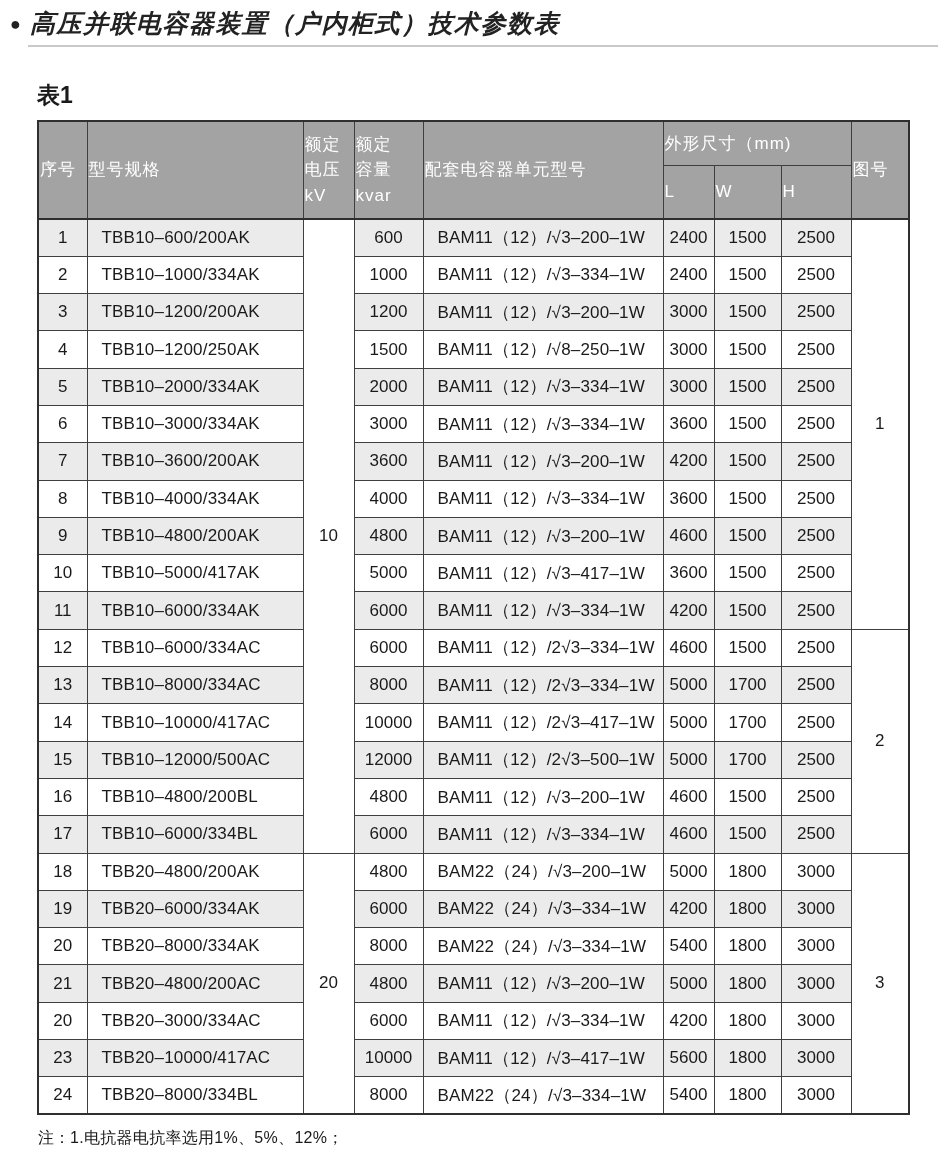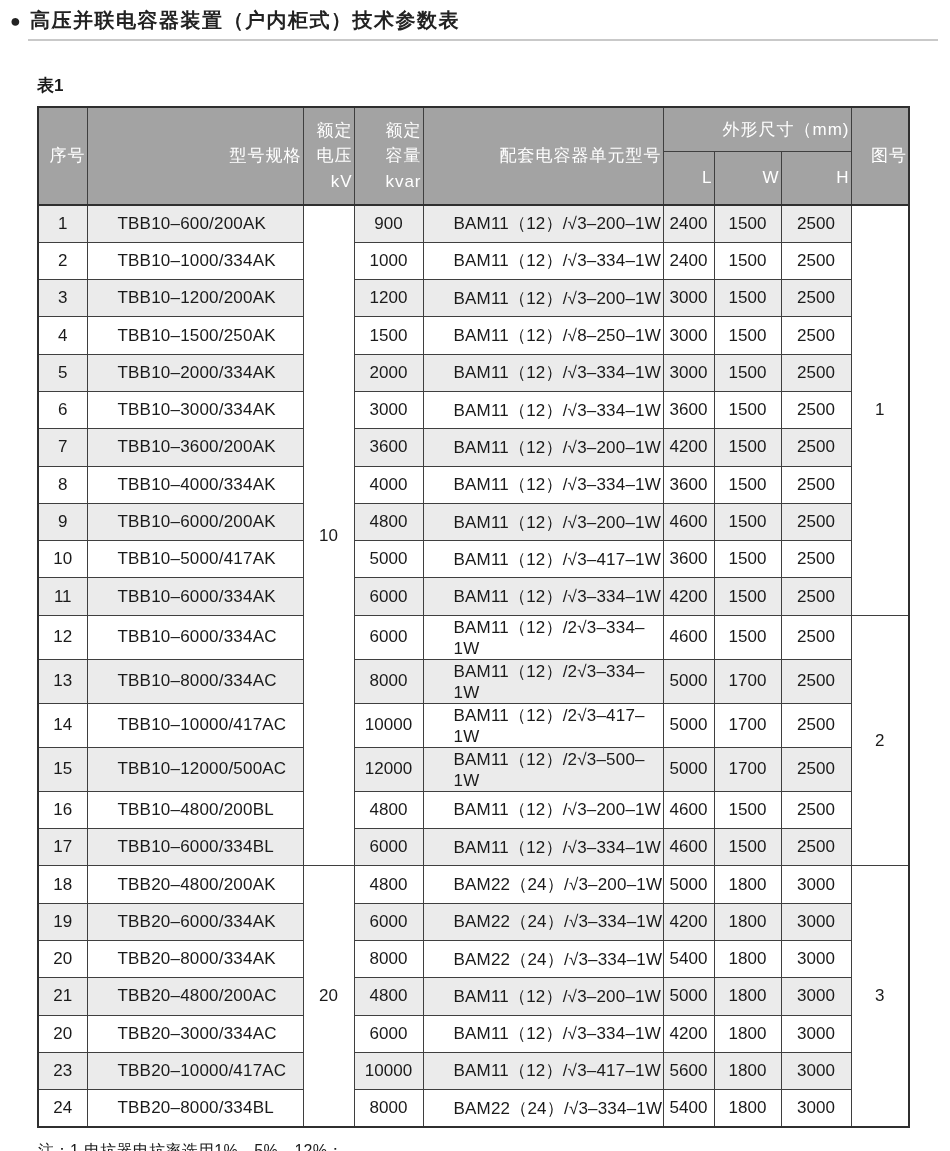--- a/index.html
+++ b/index.html
@@ -19,59 +19,59 @@
     font-family:"Liberation Sans","DejaVu Sans",sans-serif;
     color:var(--text);
     overflow:hidden;
   }
   .title-row{
     display:flex;align-items:center;gap:9px;
     padding:7px 10px 0 10px;
   }
   .bullet{font-size:18px;line-height:1;color:#222;}
   .page-title{
-    font-size:20px;font-weight:bold;margin:0;
-    letter-spacing:1.5px;color:#222;
+    font-size:25px;font-weight:bold;margin:0;
+    letter-spacing:1.5px;color:#222;font-style:italic;
   }
   .rule{height:2px;background:var(--rule);margin:5px 12px 0 28px;}
   .table-label{
     margin:33px 0 9px 37px;
-    font-size:17px;font-weight:bold;
+    font-size:23px;font-weight:bold;
   }
   table.tech{
     border-collapse:collapse;
     table-layout:fixed;
     margin-left:37px;
     width:871px;
     border:2px solid var(--outer-col);
   }
   table.tech th,table.tech td{
     border:1px solid var(--border-col);
     overflow:hidden;
   }
   thead th{
     background:var(--header-bg);
     color:var(--header-text);
     font-size:17px;font-weight:normal;
-    text-align:right;vertical-align:middle;
+    text-align:left;vertical-align:middle;
     white-space:pre-line;line-height:1.5;
     letter-spacing:1px;
   }
   thead{border-bottom:2px solid var(--outer-col);}
   thead tr.tier1{height:44px;}
   thead tr.tier2{height:54px;}
   tbody tr{height:37.3px;}
   tbody td{
     font-size:17px;
     text-align:center;vertical-align:middle;
     background:#ffffff;
     padding:0;
   }
   tbody tr.odd td{background:var(--stripe);}
-  tbody td.model,tbody td.unit{text-align:left;padding-left:30px;letter-spacing:0.2px;}
+  tbody td.model,tbody td.unit{text-align:left;padding-left:14px;letter-spacing:0.2px;}
   tbody td.merged{background:#ffffff !important;}
   .notes{
     display:flex;
     margin:9px 0 0 38px;
     font-size:16px;line-height:1.78;
   }
   .notes .note-label{white-space:nowrap;}
   .notes .note-items div{letter-spacing:0.3px;}
 </style>
 </head>
@@ -115,21 +115,21 @@
       <th>L</th>
       <th>W</th>
       <th>H</th>
     </tr>
   </thead>
   <tbody id="table-body">
       <tr class="odd">
         <td class="no">1</td>
         <td class="model">TBB10–600/200AK</td>
         <td class="voltage merged" rowspan="17">10</td>
-        <td class="capacity">900</td>
+        <td class="capacity">600</td>
         <td class="unit">BAM11（12）/√3–200–1W</td>
         <td class="dim-l">2400</td>
         <td class="dim-w">1500</td>
         <td class="dim-h">2500</td>
         <td class="figure merged" rowspan="11">1</td>
       </tr>
       <tr>
         <td class="no">2</td>
         <td class="model">TBB10–1000/334AK</td>
         <td class="capacity">1000</td>
@@ -142,21 +142,21 @@
         <td class="no">3</td>
         <td class="model">TBB10–1200/200AK</td>
         <td class="capacity">1200</td>
         <td class="unit">BAM11（12）/√3–200–1W</td>
         <td class="dim-l">3000</td>
         <td class="dim-w">1500</td>
         <td class="dim-h">2500</td>
       </tr>
       <tr>
         <td class="no">4</td>
-        <td class="model">TBB10–1500/250AK</td>
+        <td class="model">TBB10–1200/250AK</td>
         <td class="capacity">1500</td>
         <td class="unit">BAM11（12）/√8–250–1W</td>
         <td class="dim-l">3000</td>
         <td class="dim-w">1500</td>
         <td class="dim-h">2500</td>
       </tr>
       <tr class="odd">
         <td class="no">5</td>
         <td class="model">TBB10–2000/334AK</td>
         <td class="capacity">2000</td>
@@ -187,21 +187,21 @@
         <td class="no">8</td>
         <td class="model">TBB10–4000/334AK</td>
         <td class="capacity">4000</td>
         <td class="unit">BAM11（12）/√3–334–1W</td>
         <td class="dim-l">3600</td>
         <td class="dim-w">1500</td>
         <td class="dim-h">2500</td>
       </tr>
       <tr class="odd">
         <td class="no">9</td>
-        <td class="model">TBB10–6000/200AK</td>
+        <td class="model">TBB10–4800/200AK</td>
         <td class="capacity">4800</td>
         <td class="unit">BAM11（12）/√3–200–1W</td>
         <td class="dim-l">4600</td>
         <td class="dim-w">1500</td>
         <td class="dim-h">2500</td>
       </tr>
       <tr>
         <td class="no">10</td>
         <td class="model">TBB10–5000/417AK</td>
         <td class="capacity">5000</td>

